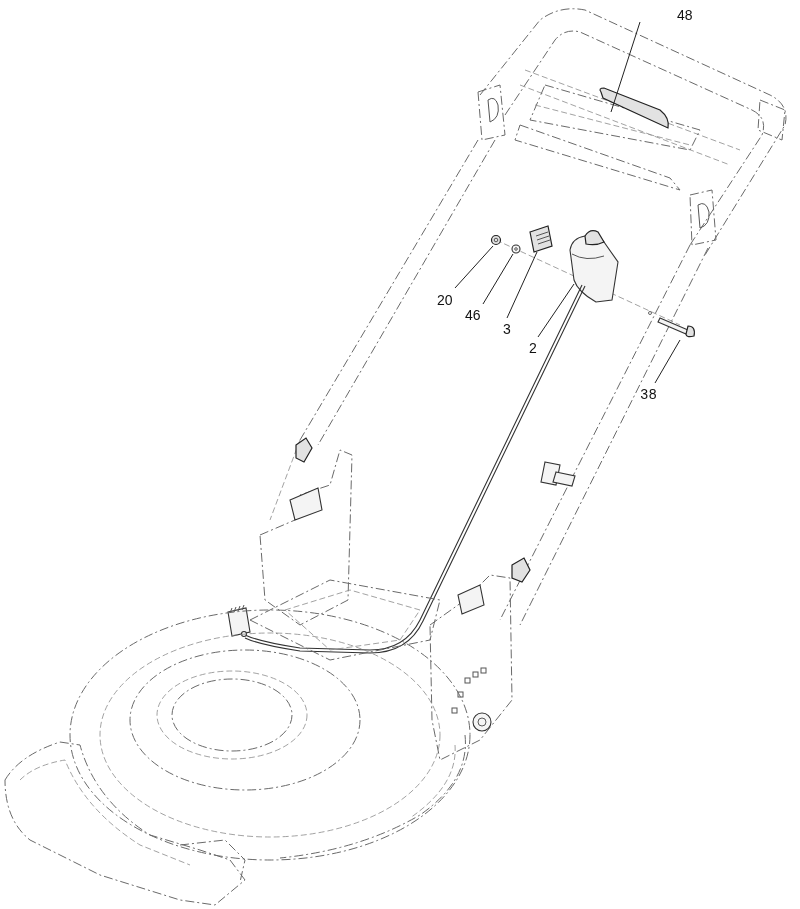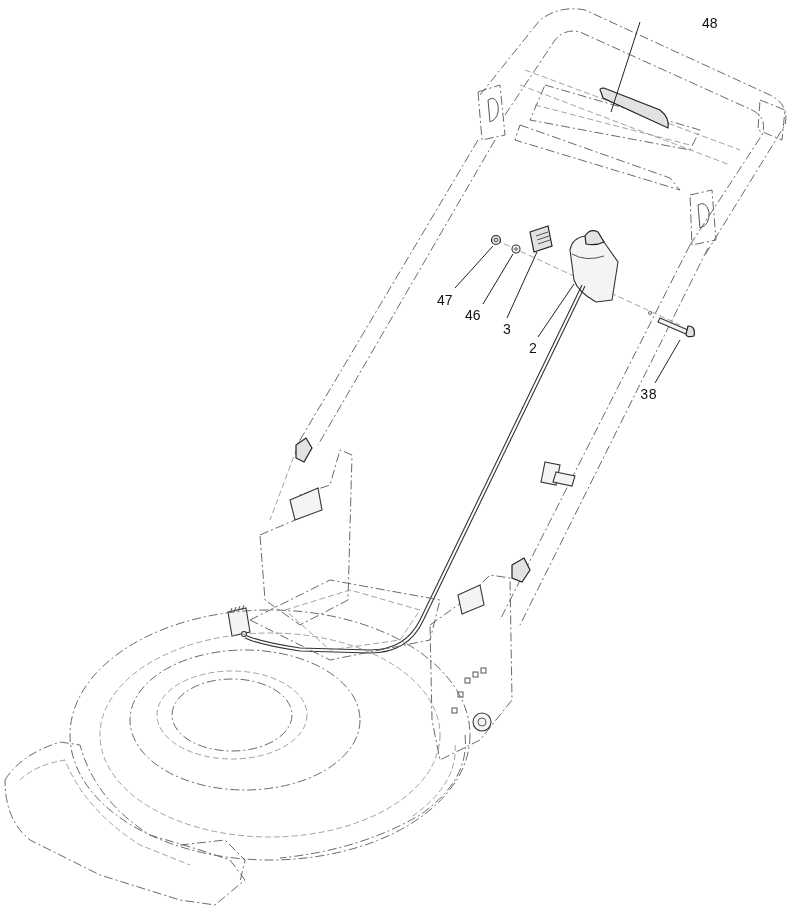--- a/index.html
+++ b/index.html
@@ -130,18 +130,18 @@
   <g>
     <line class="leader" x1="640" y1="22" x2="611" y2="112"></line>
     <line class="leader" x1="455" y1="288" x2="493" y2="246"></line>
     <line class="leader" x1="483" y1="304" x2="513" y2="254"></line>
     <line class="leader" x1="507" y1="318" x2="537" y2="252"></line>
     <line class="leader" x1="538" y1="337" x2="574" y2="284"></line>
     <line class="leader" x1="655" y1="383" x2="680" y2="340"></line>
   </g>
 </svg>
 
-<div class="callout" style="left:677px;top:16px;margin-left:25px;">48</div>
-<div class="callout" style="left:437px;top:293px;">47</div>
+<div class="callout" style="left:677px;top:8px;">48</div>
+<div class="callout" style="left:437px;top:293px;">20</div>
 <div class="callout" style="left:465px;top:308px;text-align:right;">46</div>
 <div class="callout" style="left:503px;top:322px;">3</div>
 <div class="callout" style="left:529px;top:341px;">2</div>
 <div class="callout" style="left:640px;top:388px;font-family:Liberation Mono, monospace;">38</div>
 
 </body></html>

